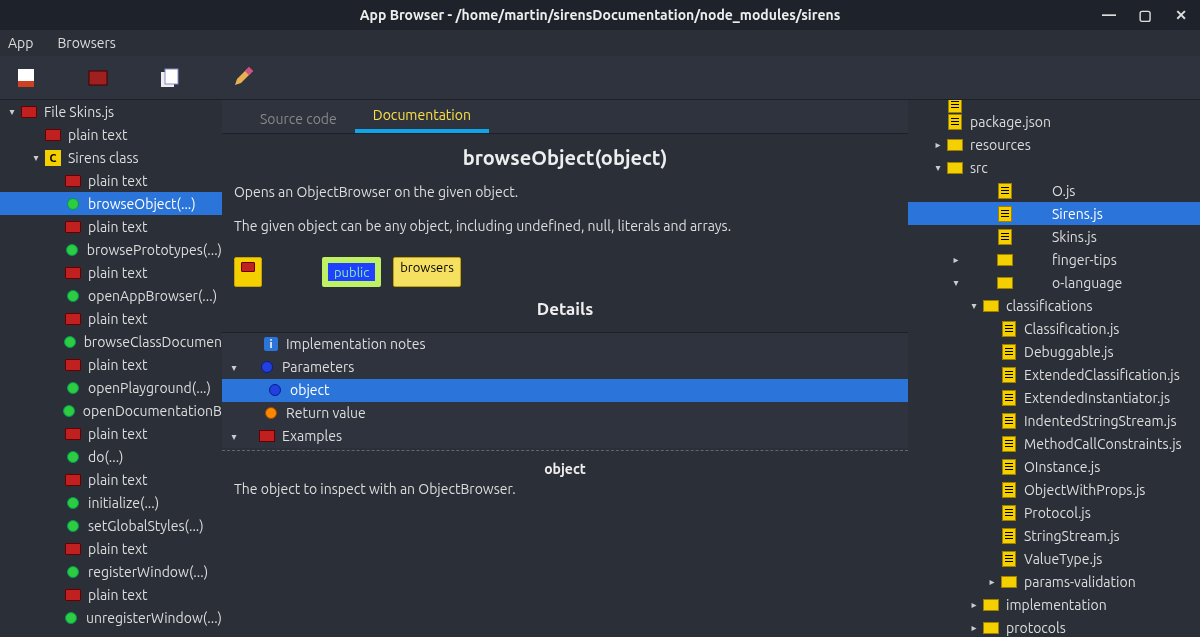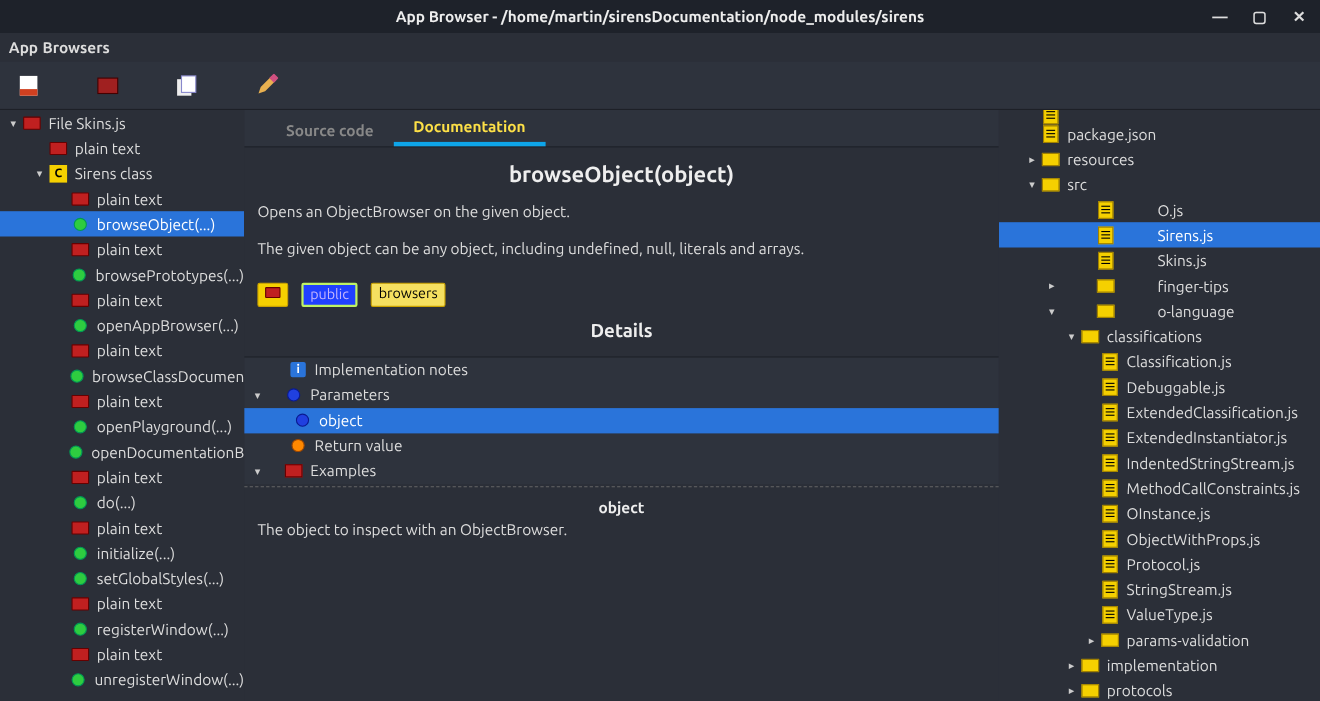--- a/index.html
+++ b/index.html
@@ -35,24 +35,23 @@
     width: 26px; height: 22px;
     display:flex; align-items:center; justify-content:center;
     color:#ddd; font-size:14px;
   }
   .menubar {
     background: #2b2f38;
     height: 26px;
     display: flex;
     align-items: center;
     padding: 0 8px;
-    gap: 4px;
+    gap: 24px;
     color: #ddd;
     font-size: 14px;
-    font-weight: bold;
   }
   .menubar span { cursor: default; }
   .toolbar {
     background: #2e333d;
     height: 44px;
     display: flex;
     align-items: center;
     padding: 0 14px;
     gap: 48px;
     border-bottom: 1px solid #1d2027;
@@ -89,30 +88,30 @@
   .ico-folder-yellow { background:#f5d000; width:16px; height:12px; border:1px solid #a08000; }
   .ico-file-yellow { background:#f5d000; width:14px; height:16px; border:1px solid #a08000; position:relative; }
   .ico-file-yellow::after { content:""; position:absolute; top:3px; left:2px; right:2px; height:1px; background:#000; box-shadow: 0 3px 0 #000, 0 6px 0 #000; }
   .indent0{padding-left:4px;} .indent1{padding-left:28px;} .indent2{padding-left:48px;} .r-indent1{padding-left:22px;} .r-indent2{padding-left:40px;gap:32px;} .r-indent3{padding-left:58px;} .r-indent4{padding-left:76px;}
   .tabs {
     display:flex; border-bottom:1px solid #1d2027; background:#2e333d;
     padding-left:20px;
     height:34px; align-items:flex-end;
   }
   .tab {
-    padding:8px 18px 6px 18px; color:#888; font-weight:bold;
+    padding:8px 18px 6px 18px; color:#888; font-weight:normal;
   }
   .tab.active { color:#fde047; border-bottom:4px solid #0ea5e9; }
   .doc-body { padding:6px 12px; }
   .doc-title { text-align:center; font-size:20px; font-weight:bold; color:#eee; padding:6px 0 12px 0;}
   .doc-desc { color:#ddd; line-height:1.7; font-size:14px;}
   .tag-row { display:flex; gap:12px; padding:18px 0 6px 0; }
   .tag { padding:2px 6px; border-radius:2px; font-size:13px;}
   .tag-box { background:#f5d000; border:1px solid #caa200; }
-  .tag-public { background:#2040ff; color:#c4b5fd; border:2px solid #bef264; }
+  .tag-public { background:#2040ff; color:#86efac; border:6px solid #bef264;margin-left:48px; }
   .tag-browsers { background:#f5e060; color:#000; border:1px solid #caa200; }
   .details-header { text-align:center; font-size:17px; font-weight:bold; color:#eee; padding:6px 0 8px 0;}
   .detail-tree { background:#2e333d; border-top:1px solid #1d2027; }
   .divider { border-top:1px dashed #666; margin:2px 0; }
   .param-title { text-align:center; font-weight:bold; color:#eee; padding:8px 0 4px 0;}
   .param-desc { color:#ddd; padding:0 12px; }
   .d-ico-blue{width:12px;height:12px;border-radius:50%;background:#2040e0;border:1px solid #0a1a90;}
   .d-ico-orange{width:12px;height:12px;border-radius:50%;background:#ff8800;border:1px solid #a04800;}
   .d-ico-info{background:#2a74da;width:14px;height:14px;border-radius:2px;color:#fff;font-size:11px;font-weight:bold;display:flex;align-items:center;justify-content:center;}
   .d-ico-red{background:#c02020;width:16px;height:12px;border:1px solid #600;}

